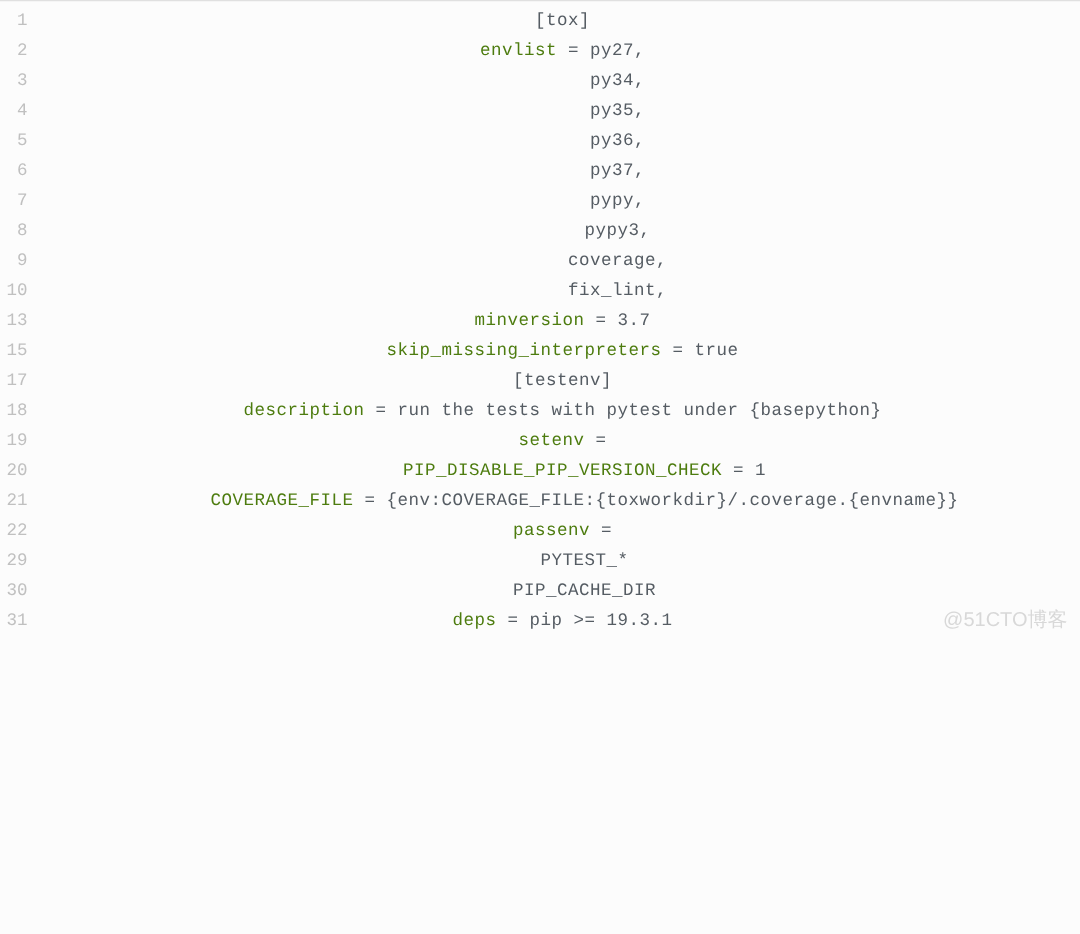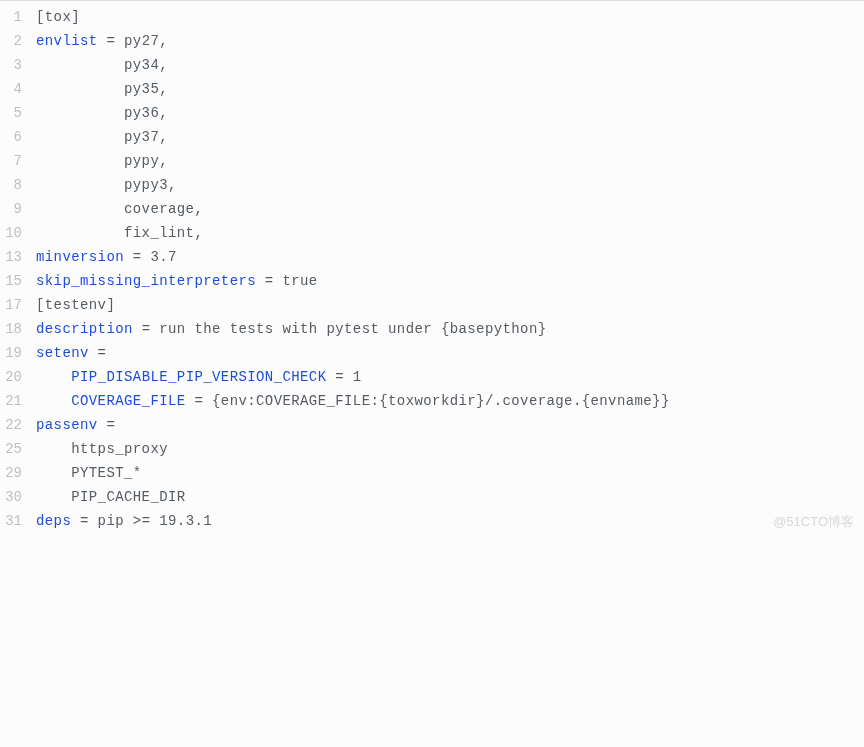--- a/index.html
+++ b/index.html
@@ -28,29 +28,30 @@
     width: 36px;
     text-align: right;
     padding-right: 14px;
     color: #c0c0c0;
     user-select: none;
     flex-shrink: 0;
   }
   .code {
     flex: 1;
     letter-spacing: 0.4px;
+    text-align: center;
   }
-  .kw { color: #1d4ed8; }
+  .kw { color: #4d7c0f; }
   .txt { color: #555c63; }
   .watermark {
     position: absolute;
     right: 10px;
     bottom: 6px;
     color: #d8d8d8;
-    font-size: 13px;
+    font-size: 16px;
     font-family: sans-serif;
     pointer-events: none;
   }
 </style>
 </head>
 <body>
 
 <div class="code-block" id="code-block">
     <div class="line"><span class="ln">1</span><span class="code"><span class="txt">[tox]</span></span></div>
     <div class="line"><span class="ln">2</span><span class="code"><span class="kw">envlist</span><span class="txt"> = py27,</span></span></div>
@@ -63,18 +64,17 @@
     <div class="line"><span class="ln">9</span><span class="code"><span class="txt">          coverage,</span></span></div>
     <div class="line"><span class="ln">10</span><span class="code"><span class="txt">          fix_lint,</span></span></div>
     <div class="line"><span class="ln">13</span><span class="code"><span class="kw">minversion</span><span class="txt"> = 3.7</span></span></div>
     <div class="line"><span class="ln">15</span><span class="code"><span class="kw">skip_missing_interpreters</span><span class="txt"> = true</span></span></div>
     <div class="line"><span class="ln">17</span><span class="code"><span class="txt">[testenv]</span></span></div>
     <div class="line"><span class="ln">18</span><span class="code"><span class="kw">description</span><span class="txt"> = run the tests with pytest under {basepython}</span></span></div>
     <div class="line"><span class="ln">19</span><span class="code"><span class="kw">setenv</span><span class="txt"> =</span></span></div>
     <div class="line"><span class="ln">20</span><span class="code"><span class="txt">    </span><span class="kw">PIP_DISABLE_PIP_VERSION_CHECK</span><span class="txt"> = 1</span></span></div>
     <div class="line"><span class="ln">21</span><span class="code"><span class="txt">    </span><span class="kw">COVERAGE_FILE</span><span class="txt"> = {env:COVERAGE_FILE:{toxworkdir}/.coverage.{envname}}</span></span></div>
     <div class="line"><span class="ln">22</span><span class="code"><span class="kw">passenv</span><span class="txt"> =</span></span></div>
-    <div class="line"><span class="ln">25</span><span class="code"><span class="txt">    https_proxy</span></span></div>
     <div class="line"><span class="ln">29</span><span class="code"><span class="txt">    PYTEST_*</span></span></div>
     <div class="line"><span class="ln">30</span><span class="code"><span class="txt">    PIP_CACHE_DIR</span></span></div>
     <div class="line"><span class="ln">31</span><span class="code"><span class="kw">deps</span><span class="txt"> = pip &gt;= 19.3.1</span></span></div>
   </div>
 <div class="watermark">@51CTO博客</div>
 
 </body></html>

